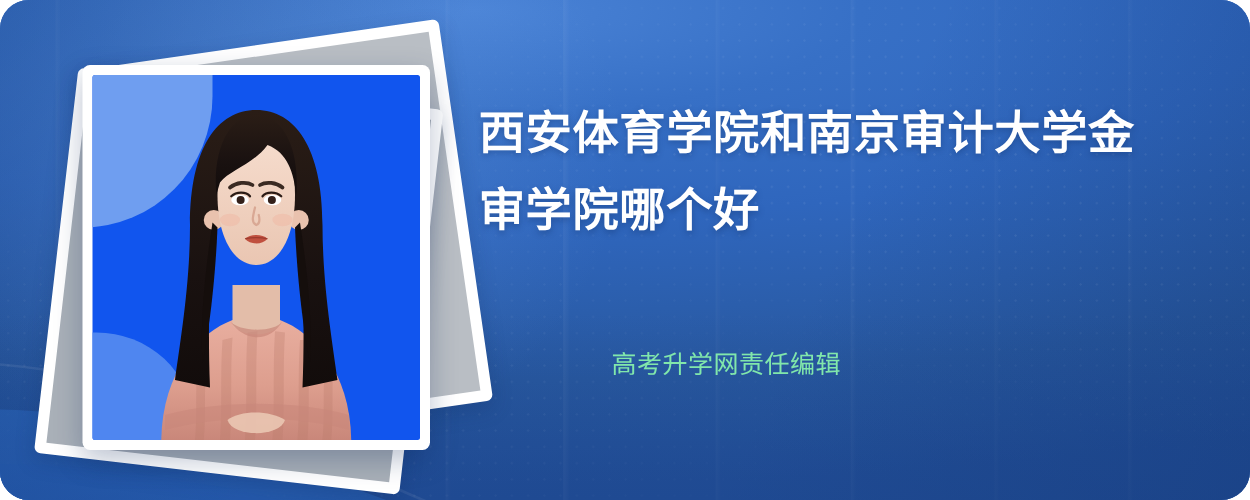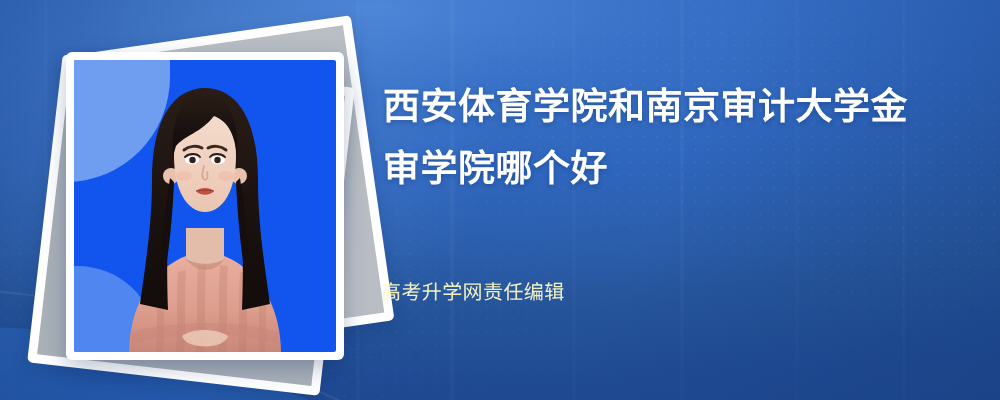--- a/index.html
+++ b/index.html
@@ -12,20 +12,21 @@
     font-family: "Liberation Sans", "DejaVu Sans", sans-serif;
   }
 
   
   .cover {
     position: relative;
     width: 1000px;
     height: 400px;
     overflow: hidden;
     background: #2a62b8;
+    border-radius: 23px;
   }
 
   
   .bg-base {
     position: absolute;
     inset: 0;
     background:
       radial-gradient(140% 95% at 38% 2%, #4a83d6 0%, #3770c6 22%, #2f66bd 45%, #28589f 78%, #23509a 100%);
   }
   .bg-vignette {
@@ -207,26 +208,27 @@
     padding-left: 11px;
     color: #ffffff;
     font-size: 27px;
     font-weight: 700;
     line-height: 34px;
     letter-spacing: 1px;
     text-shadow: 0 2px 5px rgba(12,40,92,.35);
   }
   .author-role {
     margin: 9px 0 0 0;
-    color: #fef9c3;
+    color: #86efac;
     font-size: 20px;
     font-weight: 400;
     line-height: 26px;
     letter-spacing: .4px;
     opacity: .95;
+    text-align: center;
   }
 </style>
 </head>
 <body>
 
 <div class="cover">
 
   <div class="bg-base"></div>
   <div class="bg-glow"></div>
   <div class="bg-streaks"></div>

